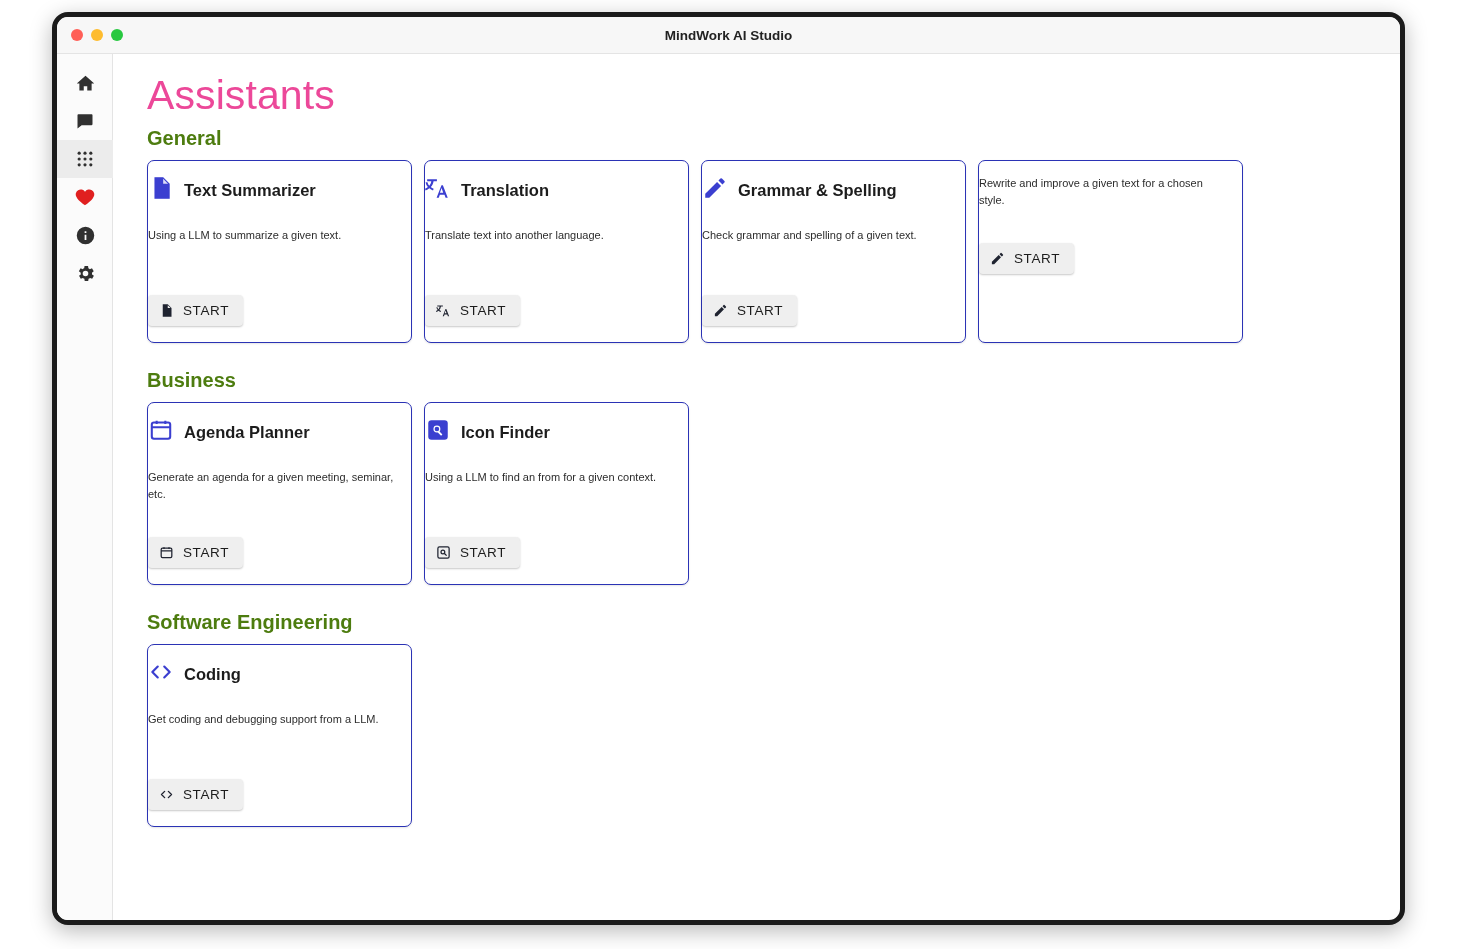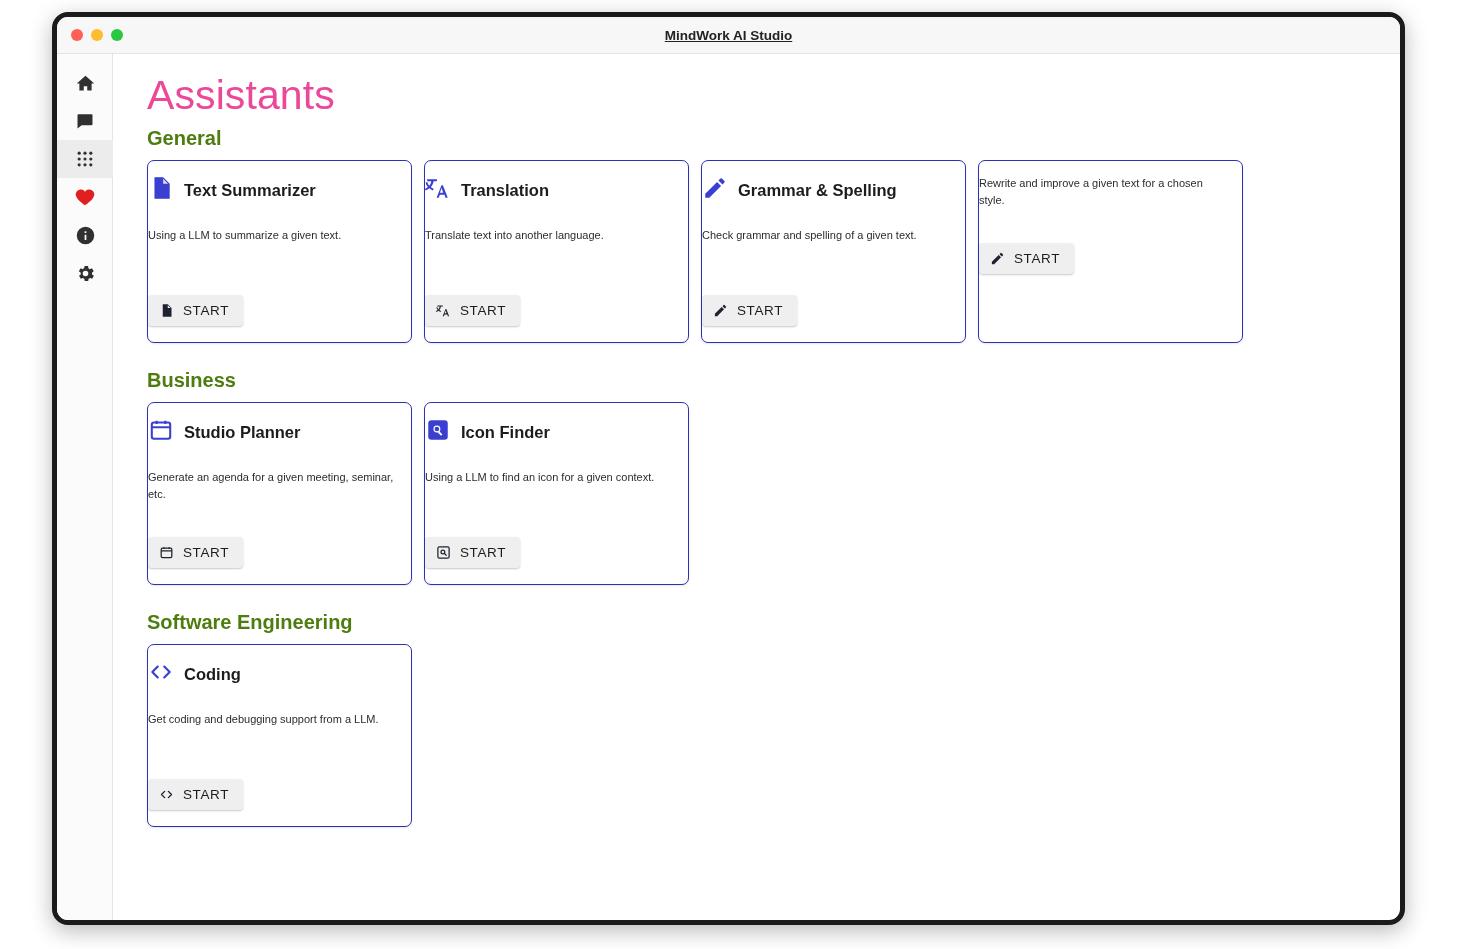--- a/index.html
+++ b/index.html
@@ -56,21 +56,20 @@
   .dot.green { background: #28c840; }
 
   .window-title {
     position: absolute;
     left: 0; right: 0;
     text-align: center;
     font-size: 13.5px;
     font-weight: bold;
     color: #222222;
     pointer-events: none;
-    text-decoration: underline;
   }
 
   .body-area {
     display: flex;
     height: calc(100% - 36px);
   }
 
   
   .sidebar {
     width: 56px;
@@ -330,21 +329,21 @@
         <div class="card-row">
 
           <div class="card">
             <div class="card-head">
               <span class="icon-indigo">
                 <svg width="26" height="26" viewBox="0 0 24 24" fill="none" stroke="currentColor" stroke-width="1.9">
                     <rect x="3.5" y="5" width="17" height="15" rx="2"></rect>
                     <path d="M3.5 9.5h17M8 3.5v3M16 3.5v3"></path>
                   </svg>
               </span>
-              <span class="card-title">Studio Planner</span>
+              <span class="card-title">Agenda Planner</span>
             </div>
             <div class="card-desc">Generate an agenda for a given meeting, seminar, etc.</div>
             <button class="start-btn">
               <span class="icon-dark">
                 <svg width="15" height="15" viewBox="0 0 24 24" fill="none" stroke="currentColor" stroke-width="2">
                     <rect x="3.5" y="5" width="17" height="15" rx="2"></rect>
                     <path d="M3.5 9.5h17M8 3.5v3M16 3.5v3"></path>
                   </svg>
               </span>
               <span>START</span>
@@ -358,21 +357,21 @@
                     <rect x="3" y="3" width="18" height="18" rx="3"></rect>
                     <g fill="#ffffff">
                       <circle cx="11" cy="11" r="3.2"></circle>
                       <rect x="12.8" y="12.8" width="4.6" height="1.7" transform="rotate(45 12.8 12.8)"></rect>
                     </g>
                     <circle cx="11" cy="11" r="2.1" fill="#3b3fd0"></circle>
                   </svg>
               </span>
               <span class="card-title">Icon Finder</span>
             </div>
-            <div class="card-desc">Using a LLM to find an icon for a given context.</div>
+            <div class="card-desc">Using a LLM to find an from for a given context.</div>
             <button class="start-btn">
               <span class="icon-dark">
                 <svg width="15" height="15" viewBox="0 0 24 24" fill="none" stroke="currentColor" stroke-width="2">
                     <rect x="3" y="3" width="18" height="18" rx="2.5"></rect>
                     <circle cx="11" cy="11" r="3"></circle>
                     <path d="M13.5 13.5 17 17"></path>
                   </svg>
               </span>
               <span>START</span>
             </button>

